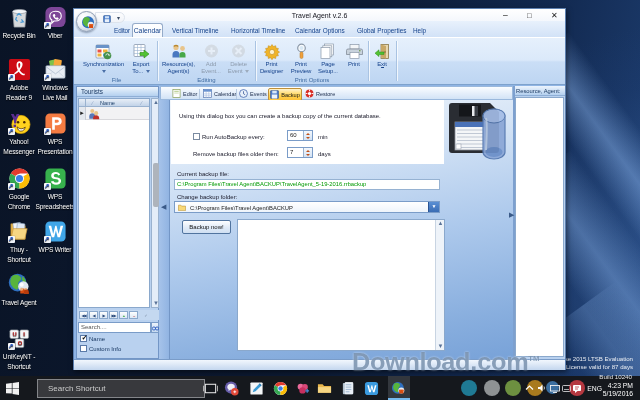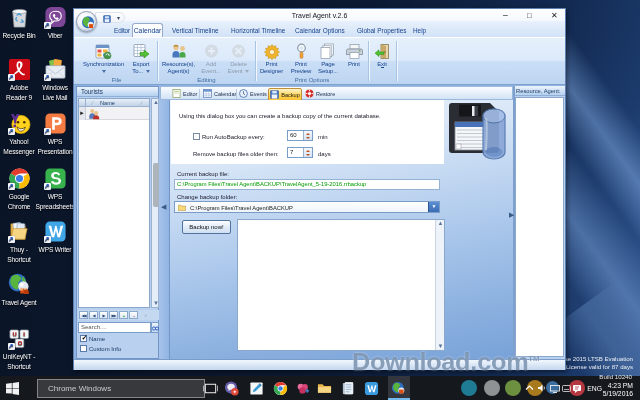--- a/index.html
+++ b/index.html
@@ -461,21 +461,21 @@
     <div id="rpanel">
       <div id="rphead">Resource, Agent:</div>
       <div id="rplist"></div>
     </div>
     <div id="statusbar"></div>
   </div>
   <div id="taskbar">
     <svg style="position:absolute;left:6px;top:6px;" width="13" height="13" viewBox="0 0 13 13">
       <path d="M0 1.8 L5.8 1 V5.9 L0 5.9 Z M6.5 0.9 L13 0 V5.9 L6.5 5.9 Z M0 6.6 L5.8 6.6 V11.5 L0 11.2 Z M6.5 6.6 L13 6.6 V13 L6.5 12.1 Z" fill="#f2f2f2"></path>
     </svg>
-    <div id="searchbox">Chrome Windows</div>
+    <div id="searchbox">Search Shortcut</div>
     <svg class="tbi" style="left:203px;" viewBox="0 0 16 16">
       <rect x="2.5" y="3.5" width="11" height="9" fill="none" stroke="#e8e8e8" stroke-width="1.1"></rect>
       <path d="M0.5 5 v6 M15.5 5 v6" stroke="#b8b8b8" stroke-width="1"></path>
     </svg>
     <svg class="tbi" style="left:224px;" viewBox="0 0 16 16">
       <circle cx="7.5" cy="7" r="6.5" fill="#665ca8"></circle>
       <path d="M7.5 3 c-2.4 0-4 1.5-4 3.5 c0 1.2 .6 2.1 1.5 2.7 L4.8 11 l1.8-1.6 c.3 0 .6 .1 .9 .1 c2.4 0 4-1.5 4-3.5 s-1.6-3-4-3 Z" fill="#fff" opacity=".9"></path>
       <circle cx="11.5" cy="11.5" r="4" fill="#e04838"></circle>
       <path d="M10 11.5 h3 M11.5 10 v3" stroke="#fff" stroke-width=".9"></path>
     </svg>

